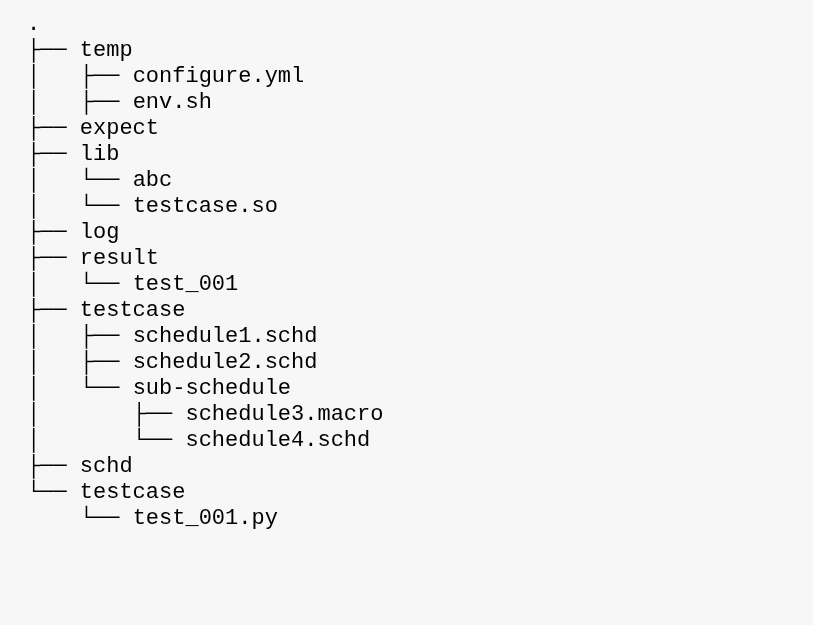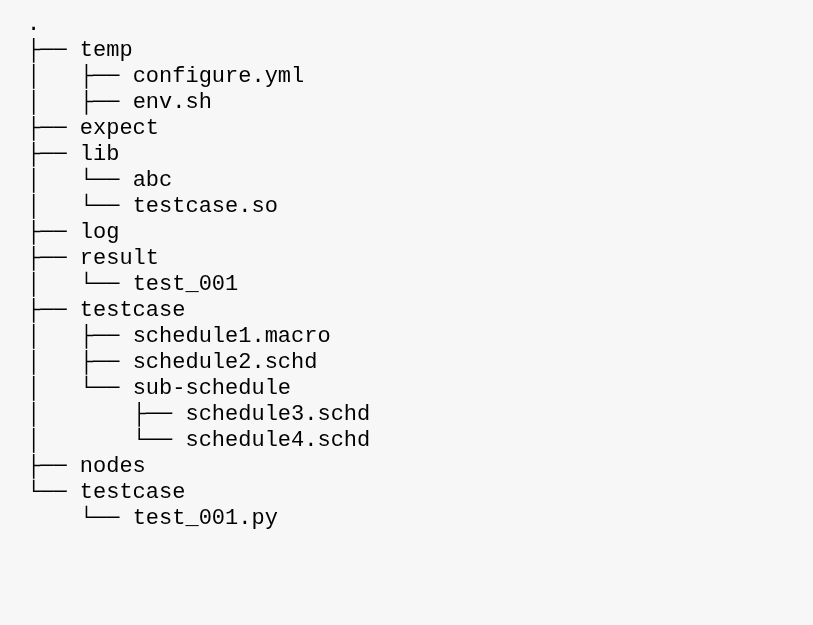--- a/index.html
+++ b/index.html
@@ -54,29 +54,29 @@
       <div class="row"><span class="prefix">│   └── </span><span class="name">testcase.so</span></div>
 
       <div class="row"><span class="prefix">├── </span><span class="name">log</span></div>
 
       <div class="row"><span class="prefix">├── </span><span class="name">result</span></div>
 
       <div class="row"><span class="prefix">│   └── </span><span class="name">test_001</span></div>
 
       <div class="row"><span class="prefix">├── </span><span class="name">testcase</span></div>
 
-      <div class="row"><span class="prefix">│   ├── </span><span class="name">schedule1.macro</span></div>
+      <div class="row"><span class="prefix">│   ├── </span><span class="name">schedule1.schd</span></div>
 
       <div class="row"><span class="prefix">│   ├── </span><span class="name">schedule2.schd</span></div>
 
       <div class="row"><span class="prefix">│   └── </span><span class="name">sub-schedule</span></div>
 
-      <div class="row"><span class="prefix">│       ├── </span><span class="name">schedule3.schd</span></div>
+      <div class="row"><span class="prefix">│       ├── </span><span class="name">schedule3.macro</span></div>
 
       <div class="row"><span class="prefix">│       └── </span><span class="name">schedule4.schd</span></div>
 
-      <div class="row"><span class="prefix">├── </span><span class="name">nodes</span></div>
+      <div class="row"><span class="prefix">├── </span><span class="name">schd</span></div>
 
       <div class="row"><span class="prefix">└── </span><span class="name">testcase</span></div>
 
       <div class="row"><span class="prefix">    └── </span><span class="name">test_001.py</span></div>
     </div>
 </div>
 
 </body></html>

